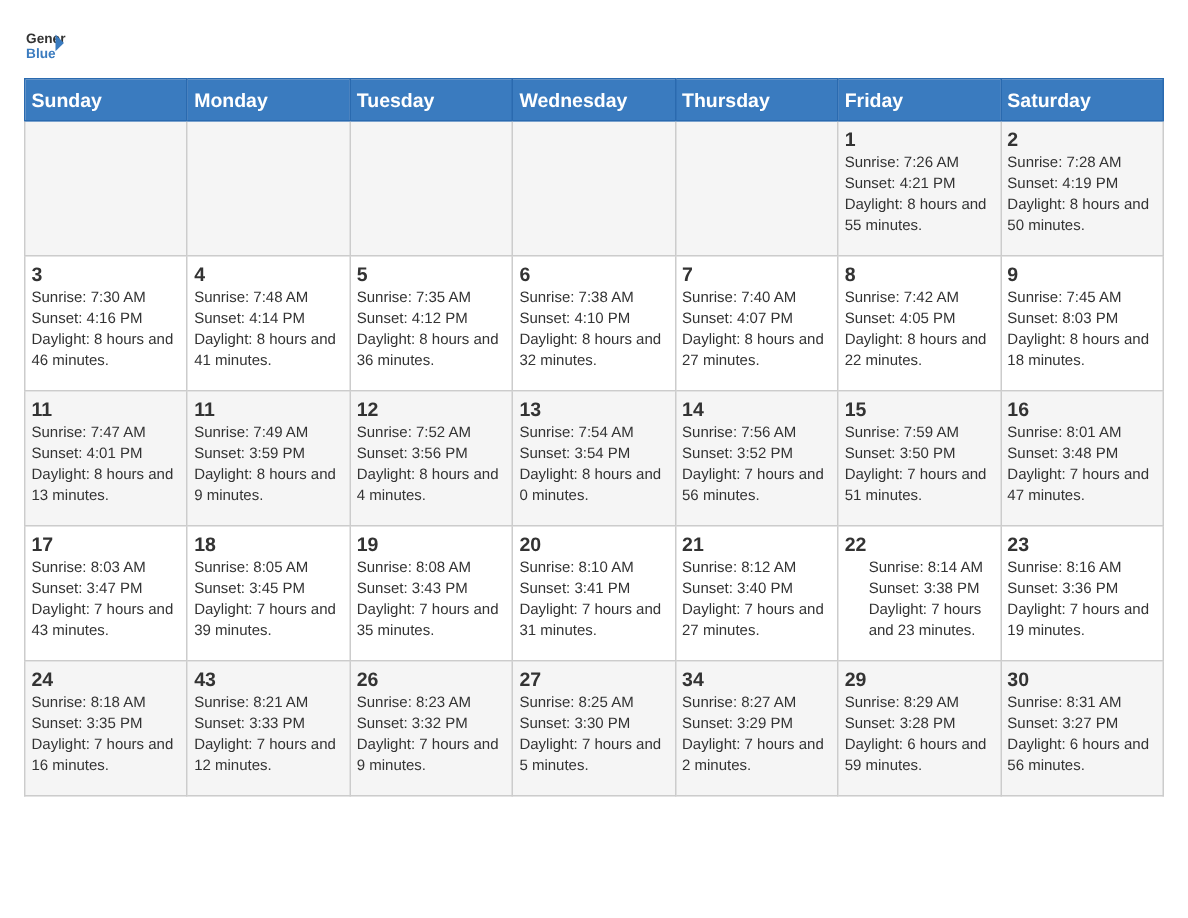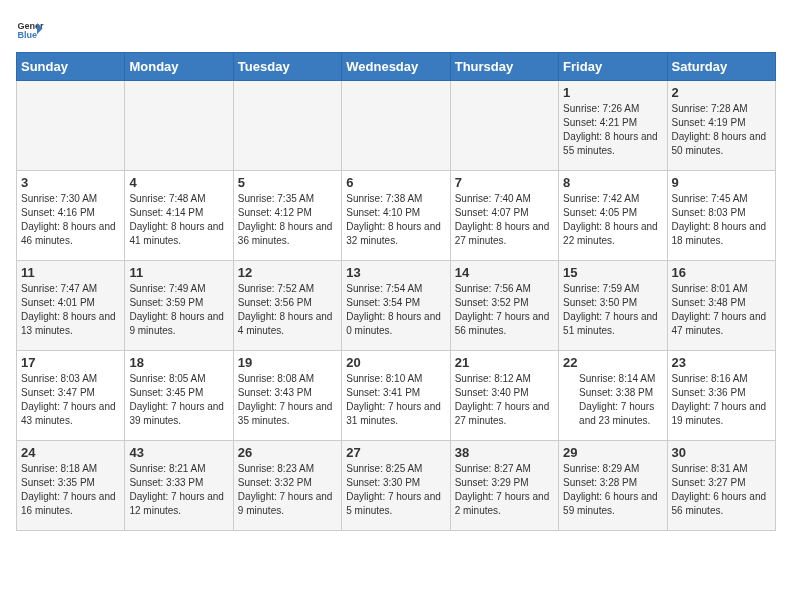--- a/index.html
+++ b/index.html
@@ -278,21 +278,21 @@
 Sunset: 3:32 PM
 Daylight: 7 hours and 9 minutes.</div>
         </td>
         <td>
           <span class="day-number">27</span>
           <div class="day-info" style="white-space: pre-line;">Sunrise: 8:25 AM
 Sunset: 3:30 PM
 Daylight: 7 hours and 5 minutes.</div>
         </td>
         <td>
-          <span class="day-number">38</span>
+          <span class="day-number">34</span>
           <div class="day-info" style="white-space: pre-line;">Sunrise: 8:27 AM
 Sunset: 3:29 PM
 Daylight: 7 hours and 2 minutes.</div>
         </td>
         <td>
           <span class="day-number">29</span>
           <div class="day-info" style="white-space: pre-line;">Sunrise: 8:29 AM
 Sunset: 3:28 PM
 Daylight: 6 hours and 59 minutes.</div>
         </td>

